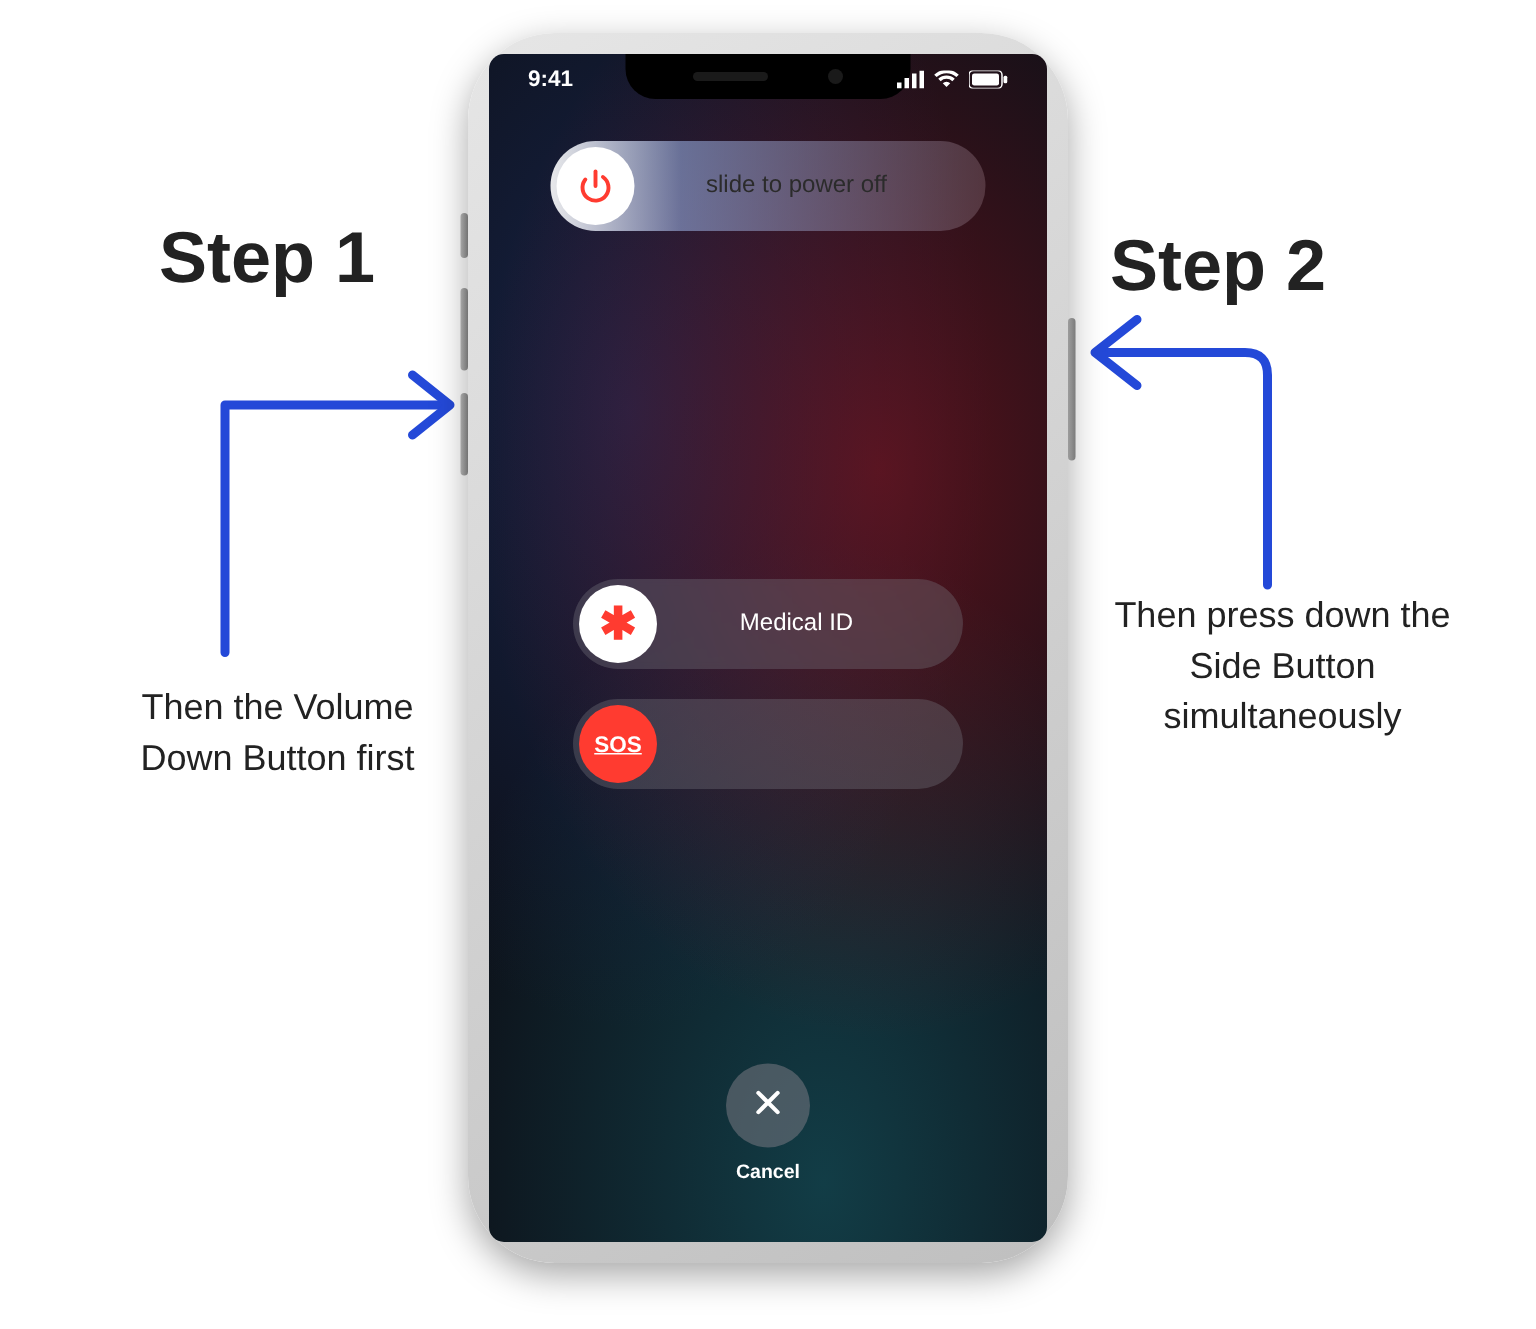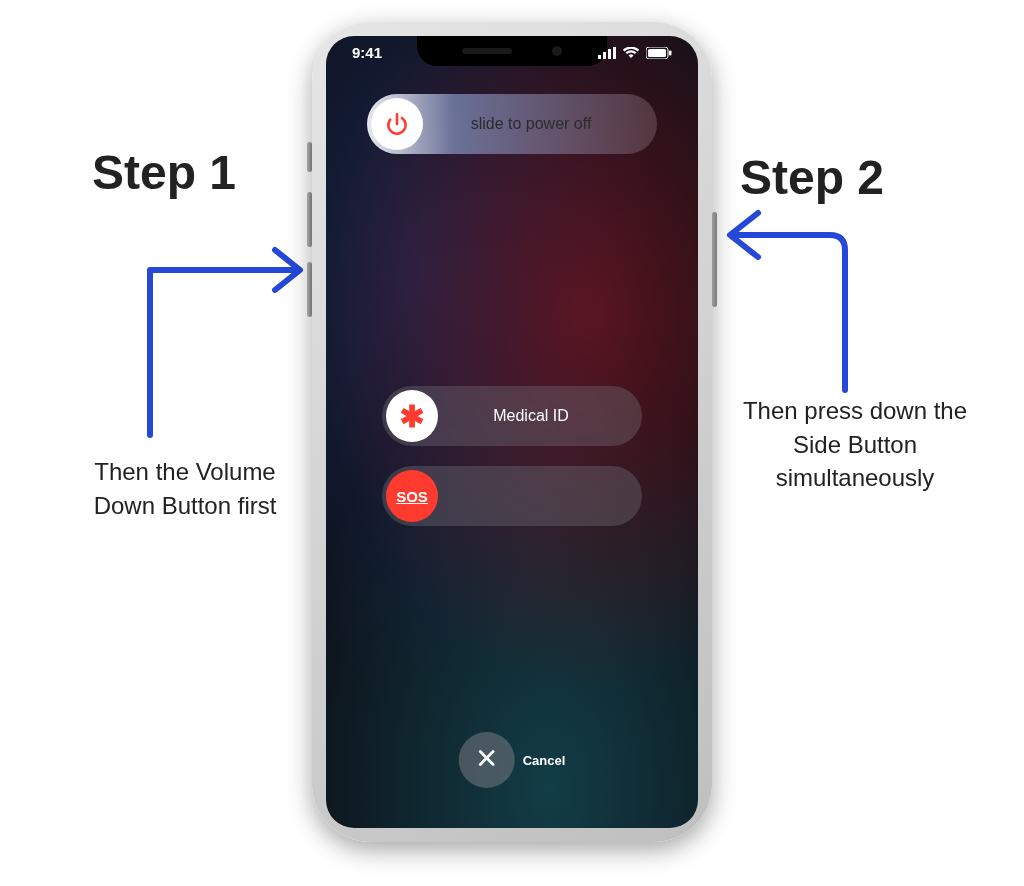--- a/index.html
+++ b/index.html
@@ -23,21 +23,21 @@
   .phone-frame {
     position: absolute;
     inset: 0;
     border-radius: 58px;
     background: linear-gradient(145deg,#e6e6e6,#bfbfbf);
     box-shadow: 0 8px 24px rgba(0,0,0,.35);
   }
   .phone-screen {
     position: absolute;
     left: 14px; top: 14px; right: 14px; bottom: 14px;
-    border-radius: 28px;
+    border-radius: 10px;
     overflow: hidden;
     background:
       radial-gradient(120% 80% at 70% 35%, rgba(150,20,30,.55), transparent 60%),
       radial-gradient(100% 80% at 25% 30%, rgba(30,50,110,.55), transparent 65%),
       radial-gradient(120% 90% at 60% 95%, rgba(20,80,90,.7), transparent 60%),
       #0d1018;
   }
   .notch {
     position: absolute;
     top: 0; left: 50%; transform: translateX(-50%);
@@ -109,21 +109,21 @@
   .slider.sos {
     top: 430px; width: 260px;
     background: rgba(120,120,130,.35);
     text-decoration: underline;
   }
   .slider.sos .knob { background:#ff3b30; color:#fff; font-size:15px; font-weight:800;}
 
   
   .cancel-wrap {
     position:absolute; bottom:40px; left:50%; transform:translateX(-50%);
-    display:flex; flex-direction:row; align-items:center; gap:8px;
+    display:flex; flex-direction:column; align-items:center; gap:8px;
   }
   .cancel-btn {
     width:56px; height:56px; border-radius:50%;
     background: rgba(120,120,130,.55);
     display:flex; align-items:center; justify-content:center;
   }
   .cancel-label { color:#fff; font-size:13px; font-weight:600;}
 
   
   .step-title {
@@ -131,21 +131,21 @@
     font-size:48px; font-weight:700; color:#222;
     font-family: Arial, sans-serif;
   }
   .step-text {
     position:absolute;
     font-size:24px; color:#222;
     text-align:center; line-height:1.4;
     font-family: "Segoe UI", Arial, sans-serif;
     width: 230px;
   }
-  .step1-title { left:92px; top:145px;}
+  .step1-title { left:106px; top:145px;}
   .step1-text  { left:70px;  top:455px;}
   .step2-title { left:740px; top:110px;margin-top:40px;}
   .step2-text  { left:740px; top:394px;}
 
   .arrow { position:absolute; }
   .arrow svg { overflow:visible; }
 
 </style>
 </head>
 <body>

